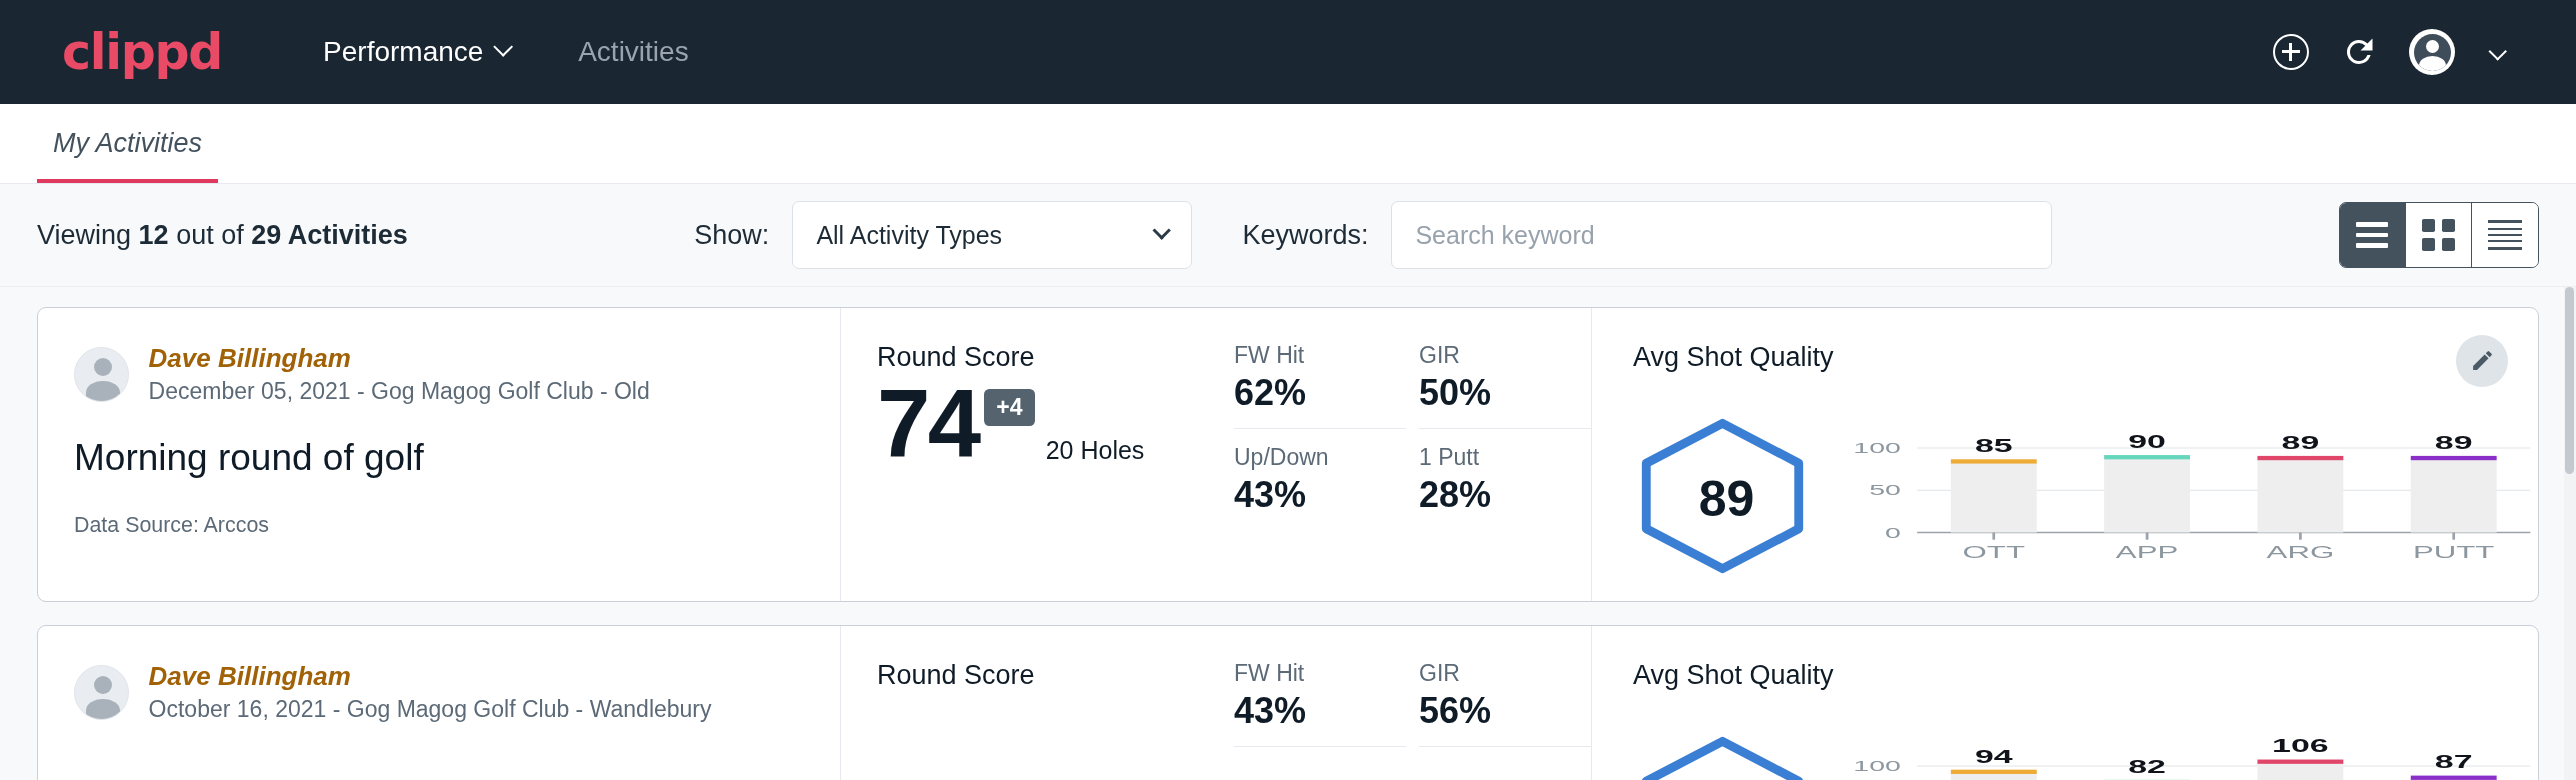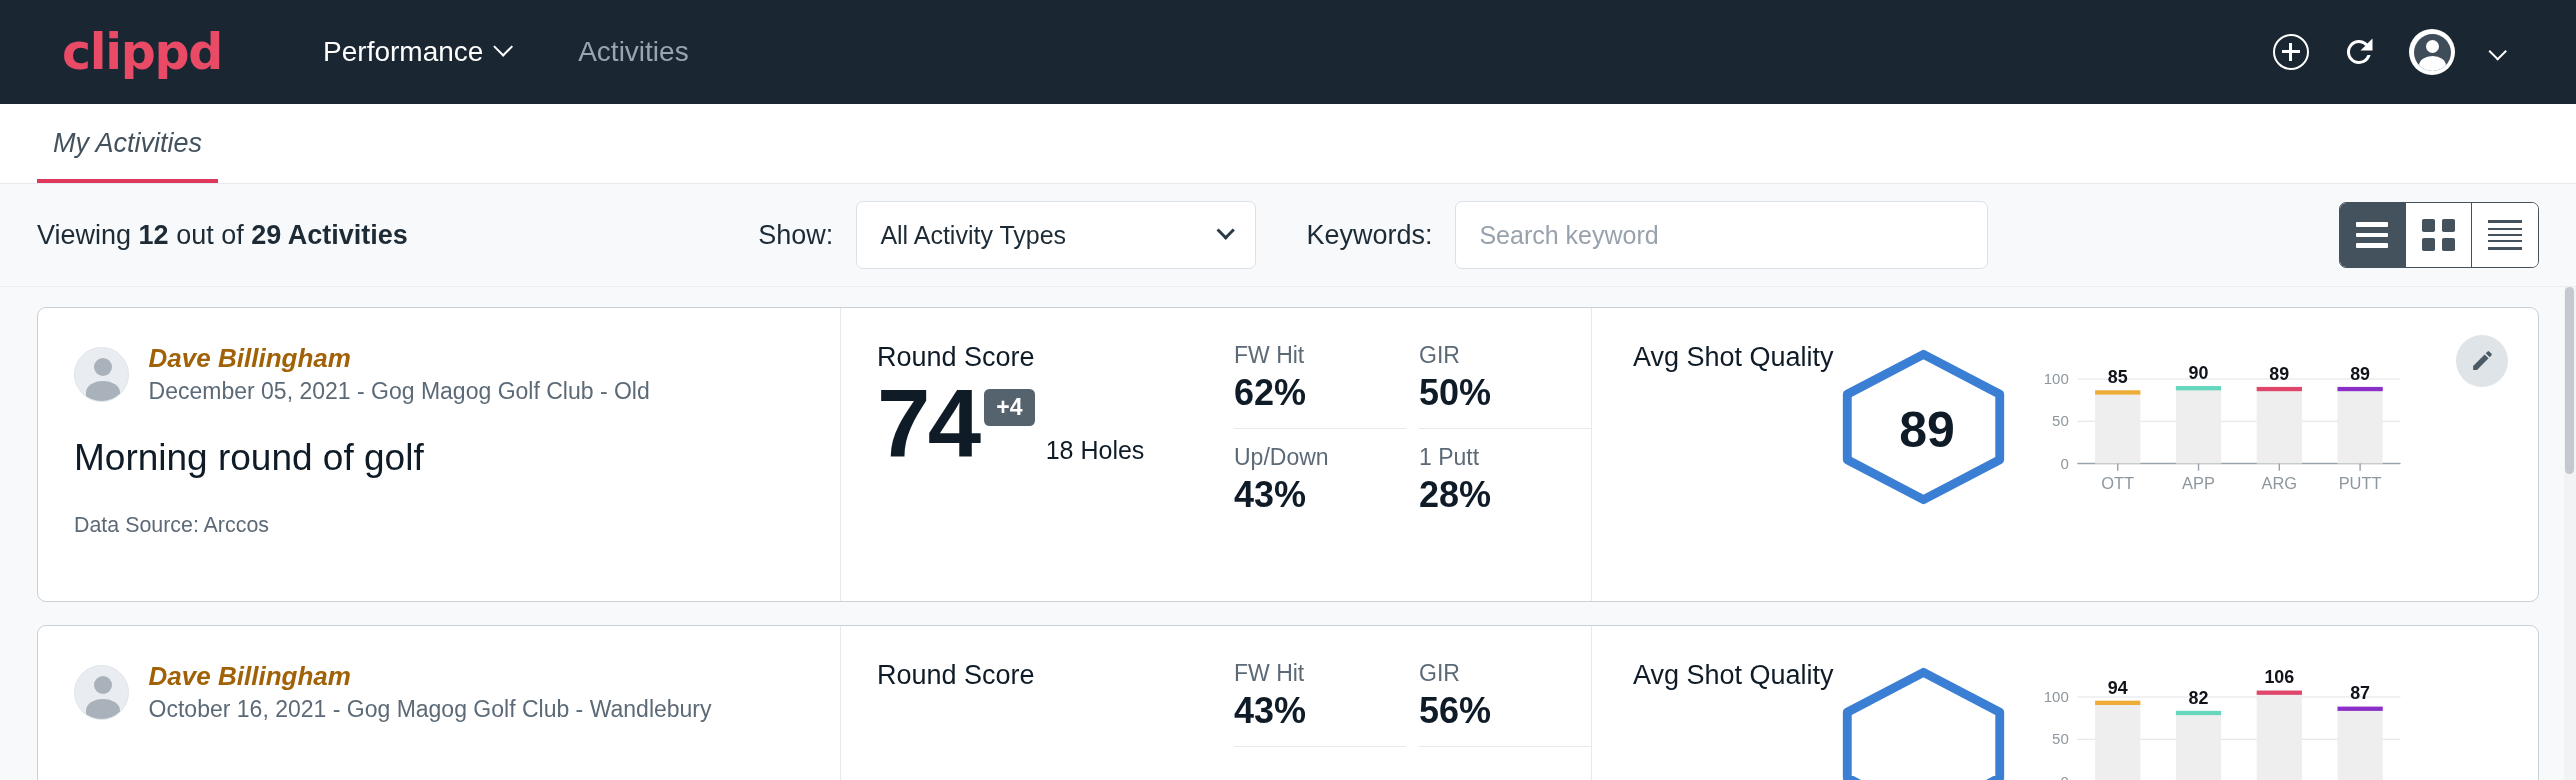--- a/index.html
+++ b/index.html
@@ -119,21 +119,21 @@
     cursor: pointer;
   }
   .select-box .sel-chev {
     margin-left: auto;
     width: 13.4px; height: 13.4px;
     border-right: 3.6px solid #2b3a47; border-bottom: 3.6px solid #2b3a47;
     transform: rotate(45deg) translate(-2.7px,-2.7px);
   }
   .kw-label { font-size: 27px; color: #1d2b36; margin: 0 23px 0 50px; }
   .search-input {
-    width: 533px; height: 68px; background: #fff;
+    width: 661px; height: 68px; background: #fff;
     border: 0.9px solid #dce1e7; border-radius: 7.1px;
     padding: 0 23px; font-size: 25px; color: #1d2b36;
     font-family: "Liberation Sans", sans-serif;
   }
   .search-input::placeholder { color: #98a2ad; }
   .view-toggle {
     margin-left: auto;
     display: flex; border-radius: 7.1px; overflow: hidden;
     border: 0.9px solid #44525e;
   }
@@ -227,21 +227,21 @@
   .stat { padding-right: 30px; }
   .stat-top { border-bottom: 0.9px solid #e6eaee; padding-bottom: 14.3px; }
   .stat-label { font-size: 23px; color: #5c6a77; }
   .stat-value { font-size: 36px; font-weight: 700; color: #0f1c28; margin-top: 3.6px; }
   .stat-bot { padding-top: 14.3px; }
 
   .col-quality {
     flex: 1;
     padding: 34px 0 0 41px;
     border-left: 0.9px solid #e6eaee;
-    display: flex; flex-direction: row;
+    display: flex; flex-direction: column; gap: 38px;
   }
   .q-head { font-size: 27px; color: #0f1c28; }
   .q-body { display: flex; align-items: flex-start; margin-top: 7.1px; }
   .hexwrap { width: 187px; flex-shrink: 0; position: relative; }
   .hexnum {
     position: absolute; left: 0; right: 0; top: 52px;
     text-align: center; font-size: 50px; font-weight: 700; color: #0f1c28;
   }
   .chartwrap { flex: 1; margin-left: 12.5px; padding-top: 3.6px; }
 
@@ -351,21 +351,21 @@
       </div>
       <div class="card-title">Morning round of golf</div>
       <div class="card-src">Data Source: Arccos</div>
     </div>
 
     <div class="col-score">
       <div class="sec-label">Round Score</div>
       <div class="score-row">
         <span class="score-num">74</span>
         <span class="score-badge">+4</span>
-        <span class="score-holes">18 Holes</span>
+        <span class="score-holes">20 Holes</span>
       </div>
     </div>
 
     <div class="col-stats">
       <div class="stat stat-top">
         <div class="stat-label">FW Hit</div>
         <div class="stat-value">62%</div>
       </div>
       <div class="stat stat-top">
         <div class="stat-label">GIR</div>

